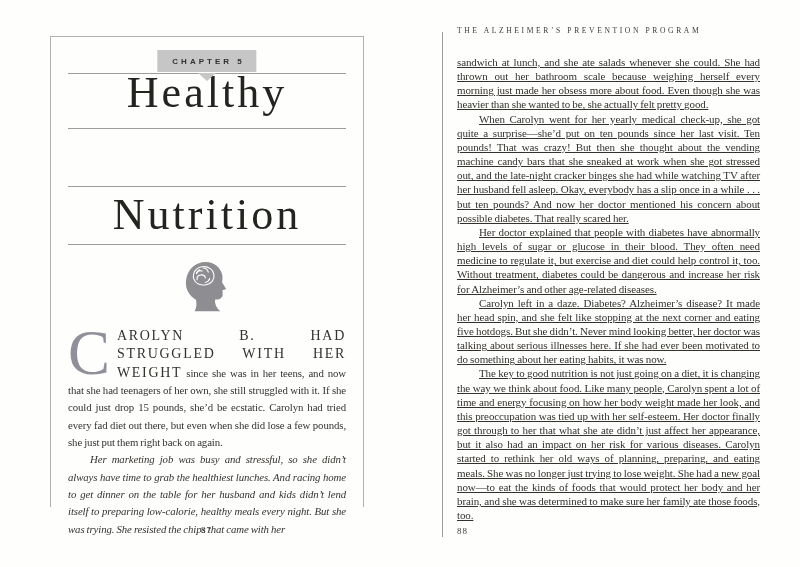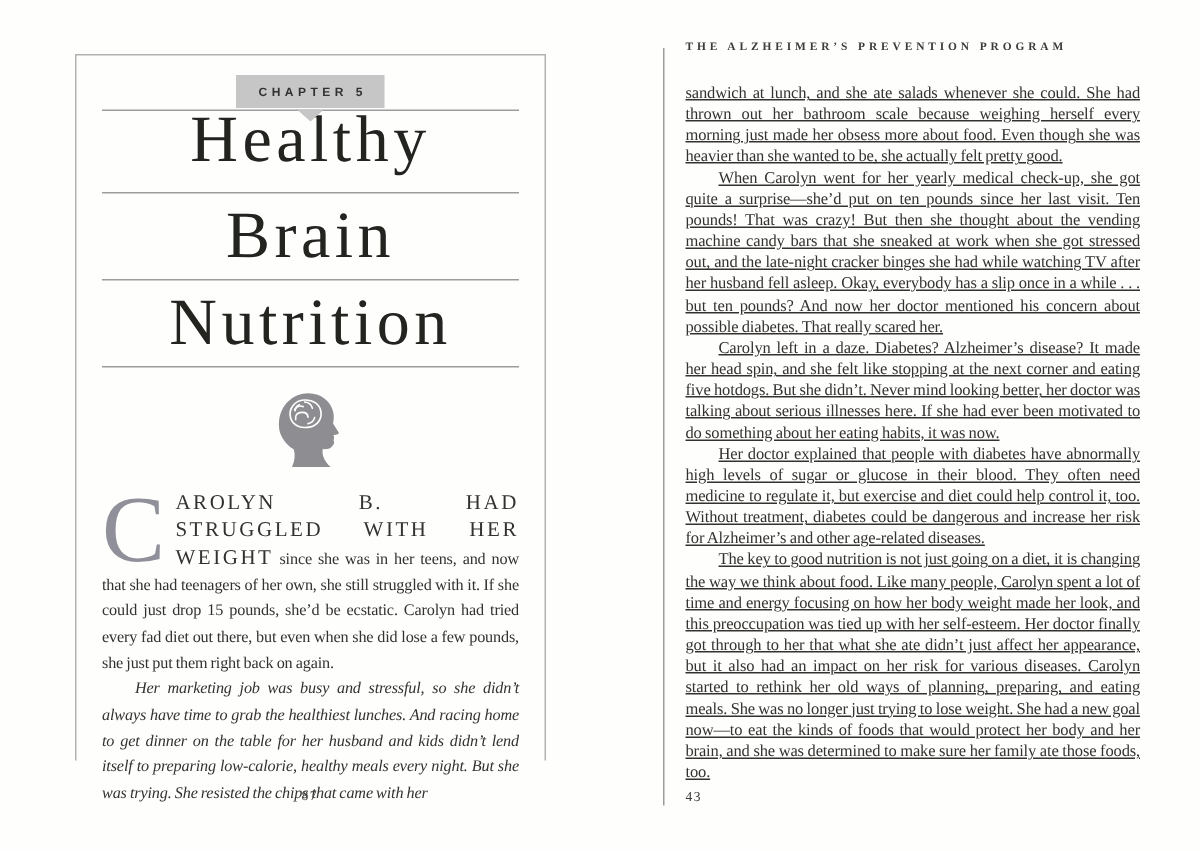--- a/index.html
+++ b/index.html
@@ -54,21 +54,21 @@
   .pg-left {
     position:absolute; left:50px; width:313px; top:525px; text-align:center;
     font-size:9px; letter-spacing:1px; color:#3c3c3c;
   }
 
   
   .right-page { position:absolute; left:400px; top:0; width:400px; height:567px; }
   .margin-rule { position:absolute; left:42px; top:32px; width:1px; height:505px; background:#9c9c9c; }
   .running-header {
     position:absolute; left:57px; top:26px;
-    font-size:7.6px; font-weight:bold; letter-spacing:2.6px; color:#3b3b3b; white-space:nowrap;
+    font-size:7.6px; font-weight:normal; letter-spacing:2.6px; color:#3b3b3b; white-space:nowrap;
   }
   .right-body {
     position:absolute; left:57px; top:55px; width:303px;
     font-size:11px; line-height:14.15px; text-align:justify;
     letter-spacing:-0.1px; word-spacing:-0.4px;text-decoration:underline;
   }
   .right-body p { margin:0; }
   .right-body p.indent { text-indent:22px; }
   .pg-right { position:absolute; left:57px; top:526px; font-size:9px; letter-spacing:1px; color:#3c3c3c; }
 </style>
@@ -82,21 +82,20 @@
 
       <div class="chapter-badge">CHAPTER 5</div>
       <div class="chapter-arrow"></div>
 
       <div class="hrule r0"></div>
       <div class="hrule r1"></div>
       <div class="hrule r2"></div>
       <div class="hrule r3"></div>
 
       <div class="title-line t0">Healthy</div>
-      <div class="title-line t1">Brain</div>
       <div class="title-line t2">Nutrition</div>
 
       <div class="head-icon">
         <svg width="46" height="55" viewBox="0 0 50 60" xmlns="http://www.w3.org/2000/svg">
           <path fill="#8e8e92" d="M23.5 1.2 C 33 1.2 40.2 7.6 41.6 15.2 C 42.2 18.4 41.9 21 41.4 23.2 L 45.4 29.6 C 45.8 30.3 45.5 30.9 44.7 31.1 L 41.6 31.9 C 42.4 33.3 42.3 34.3 41.7 35.4 C 42.5 36.5 42.4 38.1 41.1 39.2 C 40 41.5 36.6 42.3 33.9 41.9 C 33.3 45.4 34.2 48.4 36.6 51.7 C 37.5 53 38.5 54 39.7 54.9 L 11.5 54.9 C 13.6 50.4 14 46.4 12.9 42.2 C 5.3 37.6 1.2 30.2 2.1 21.7 C 3.2 9.7 12.2 1.2 23.5 1.2 Z"></path>
           <g stroke="#ffffff" fill="none" stroke-width="1.2" stroke-linecap="round">
             <path d="M10.6 19.5 C 8.6 13 13.4 6.6 20.2 6.2 C 27 5.8 31.9 9.4 32.6 14.8 C 33.3 20.2 30 24.8 24.2 25.9 C 17.8 27.1 12.2 24.6 10.6 19.5 Z"></path>
             <path d="M13.4 13.2 q2.6 -3.8 6.2 -2.2"></path>
             <path d="M20.8 7.6 q4.6 0.4 5.6 4.6"></path>
             <path d="M14.2 20.4 q-0.6 -4.6 4 -5.2 q4.6 -0.4 5 3.4"></path>
@@ -114,20 +113,20 @@
 
     <div class="pg-left">87</div>
   </div>
 
   <div class="right-page">
     <div class="margin-rule"></div>
     <div class="running-header">THE ALZHEIMER’S PREVENTION PROGRAM</div>
     <div class="right-body">
         <p>sandwich at lunch, and she ate salads whenever she could. She had thrown out her bathroom scale because weighing herself every morning just made her obsess more about food. Even though she was heavier than she wanted to be, she actually felt pretty good.</p>
         <p class="indent">When Carolyn went for her yearly medical check-up, she got quite a surprise—she’d put on ten pounds since her last visit. Ten pounds! That was crazy! But then she thought about the vending machine candy bars that she sneaked at work when she got stressed out, and the late-night cracker binges she had while watching TV after her husband fell asleep. Okay, everybody has a slip once in a while . . . but ten pounds? And now her doctor mentioned his concern about possible diabetes. That really scared her.</p>
+        <p class="indent">Her doctor explained that people with diabetes have abnormally high levels of sugar or glucose in their blood. They often need medicine to regulate it, but exercise and diet could help control it, too. Without treatment, diabetes could be dangerous and increase her risk for Alzheimer’s and other age-related diseases.</p>
         <p class="indent">Carolyn left in a daze. Diabetes? Alzheimer’s disease? It made her head spin, and she felt like stopping at the next corner and eating five hotdogs. But she didn’t. Never mind looking better, her doctor was talking about serious illnesses here. If she had ever been motivated to do something about her eating habits, it was now.</p>
-        <p class="indent">Her doctor explained that people with diabetes have abnormally high levels of sugar or glucose in their blood. They often need medicine to regulate it, but exercise and diet could help control it, too. Without treatment, diabetes could be dangerous and increase her risk for Alzheimer’s and other age-related diseases.</p>
         <p class="indent">The key to good nutrition is not just going on a diet, it is changing the way we think about food. Like many people, Carolyn spent a lot of time and energy focusing on how her body weight made her look, and this preoccupation was tied up with her self-esteem. Her doctor finally got through to her that what she ate didn’t just affect her appearance, but it also had an impact on her risk for various diseases. Carolyn started to rethink her old ways of planning, preparing, and eating meals. She was no longer just trying to lose weight. She had a new goal now—to eat the kinds of foods that would protect her body and her brain, and she was determined to make sure her family ate those foods, too.</p>
       </div>
-    <div class="pg-right">43</div>
+    <div class="pg-right">88</div>
   </div>
 
 </div>
 
 </body></html>

